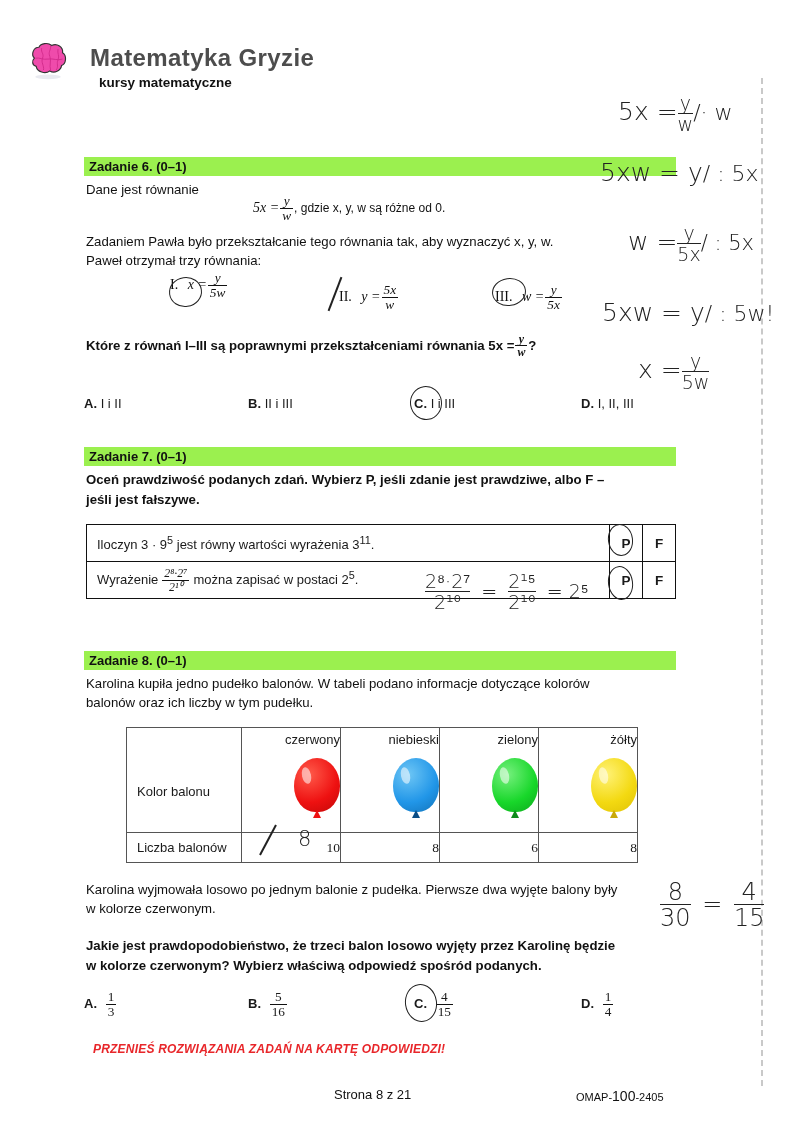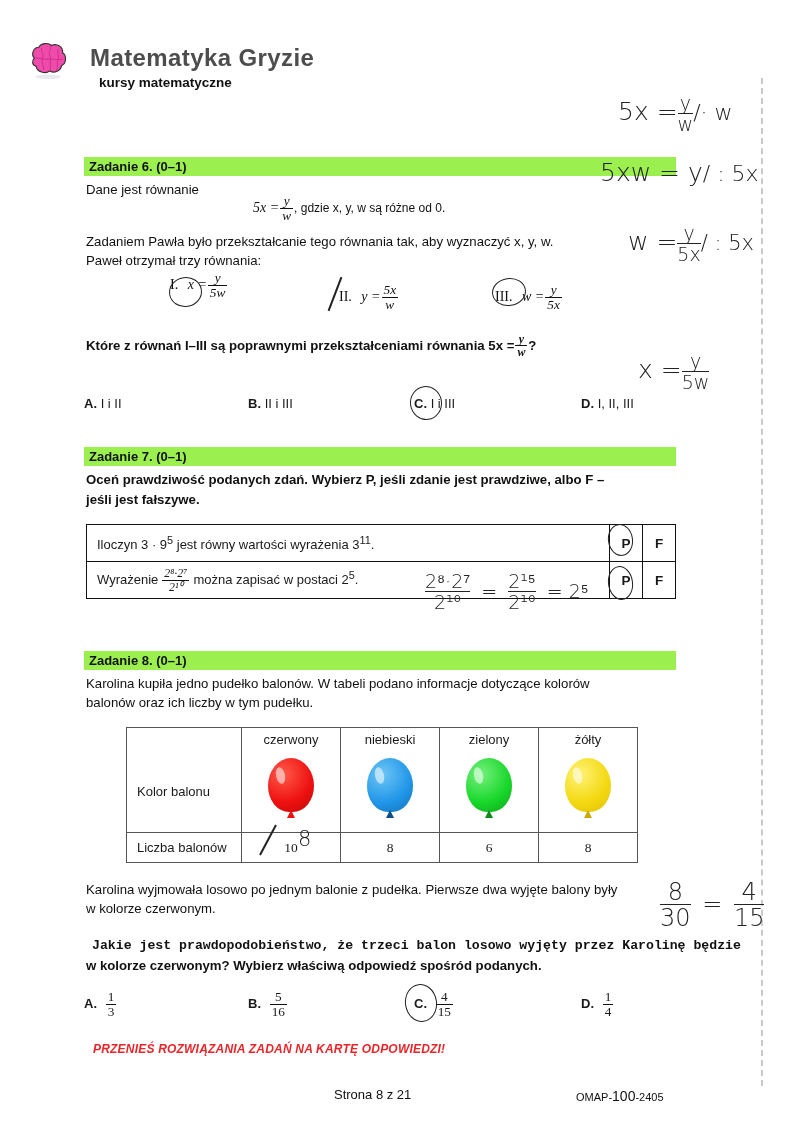--- a/index.html
+++ b/index.html
@@ -65,21 +65,21 @@
   }
   .t7 td { border:1.5px solid #111; padding:0; height:37px; vertical-align:middle; }
   .t7 .stmt { padding-left:10px; font-size:13px; }
   .t7 .pf { width:33px; text-align:center; font-weight:bold; font-size:13.5px; }
 
   
   .t8 {
     position:absolute; left:126px; top:727px; width:512px;
     border-collapse:collapse;
   }
-  .t8 td { border:1.5px solid #555; padding:0; text-align:center; }
+  .t8 td { border:1.5px solid #555; padding:0; text-align:right; }
   .t8 .hdr { height:23px; font-size:13px; }
   .t8 .bal { height:82px; }
   .t8 .cnt { height:30px; font-size:13.5px; font-family:"Liberation Serif", serif; }
   .t8 .rowlabel { text-align:left; padding-left:10px; font-size:13px; }
   .t8 .c0 { width:115px; }
   .t8 .cc { width:99px; }
 
   .balloon { display:inline-block; width:46px; height:62px; position:relative; }
   .balloon .body {
     position:absolute; left:0; top:0; width:46px; height:54px;
@@ -204,20 +204,23 @@
   <div class="hw" style="left:618px; top:94px; font-size:25px;">
     <span>5x =</span><span class="hw-frac" style="font-size:19px;"><span class="n">y</span><span class="d">w</span></span><span style="font-size:22px;">/· w</span>
   </div>
   <div class="hw hl-green" style="left:600px; top:160px; width:58px; height:13px; padding:0;"></div>
   <div class="hw" style="left:600px; top:158px; font-size:25px;">
     <span>5xw = y</span><span style="font-size:22px;">/ : 5x</span>
   </div>
   <div class="hw" style="left:628px; top:224px; font-size:25px;">
     <span>w =</span><span class="hw-frac" style="font-size:19px;"><span class="n">y</span><span class="d">5x</span></span><span style="font-size:21px;">/ : 5x</span>
   </div>
+  <div class="hw" style="left:602px; top:298px; font-size:25px;">
+    <span>5xw = y</span><span style="font-size:22px;">/ : 5w!</span>
+  </div>
   <div class="hw" style="left:638px; top:352px; font-size:25px;">
     <span>x =</span><span class="hw-frac" style="font-size:19px;"><span class="n">y</span><span class="d">5w</span></span>
   </div>
 
   <div class="band" style="top:447px;">
     <span>Zadanie 7. (0–1)</span>
   </div>
 
   <div class="txt bold" style="left:86px; top:471px;">Oceń prawdziwość podanych zdań. Wybierz P, jeśli zdanie jest prawdziwe, albo F –</div>
   <div class="txt bold" style="left:86px; top:491px;">jeśli jest fałszywe.</div>
@@ -304,21 +307,21 @@
     </tr>
   </tbody>
     </table>
 
   <div class="strike-ann" style="left:267px; top:823px; width:1.8px; height:34px; transform:rotate(28deg);"></div>
   <div class="hw" style="left:298px; top:827px; font-size:21px;">8</div>
 
   <div class="txt" style="left:86px; top:881px;">Karolina wyjmowała losowo po jednym balonie z pudełka. Pierwsze dwa wyjęte balony były</div>
   <div class="txt" style="left:86px; top:900px;">w kolorze czerwonym.</div>
 
-  <div class="txt bold" style="left:92px; top:937px;font-family:Liberation Mono, monospace;">Jakie jest prawdopodobieństwo, że trzeci balon losowo wyjęty przez Karolinę będzie</div>
+  <div class="txt bold" style="left:86px; top:937px;">Jakie jest prawdopodobieństwo, że trzeci balon losowo wyjęty przez Karolinę będzie</div>
   <div class="txt bold" style="left:86px; top:957px;">w kolorze czerwonym? Wybierz właściwą odpowiedź spośród podanych.</div>
 
   <div class="hw" style="left:660px; top:880px; font-size:24px; white-space:nowrap;">
     <span class="hw-frac"><span class="n">8</span><span class="d">30</span></span>
     <span style="margin:0 4px;">=</span>
     <span class="hw-frac"><span class="n">4</span><span class="d">15</span></span>
   </div>
 
   <div class="optrow" style="top:990px; height:34px;">
     <div class="opt" style="left:0px;">

